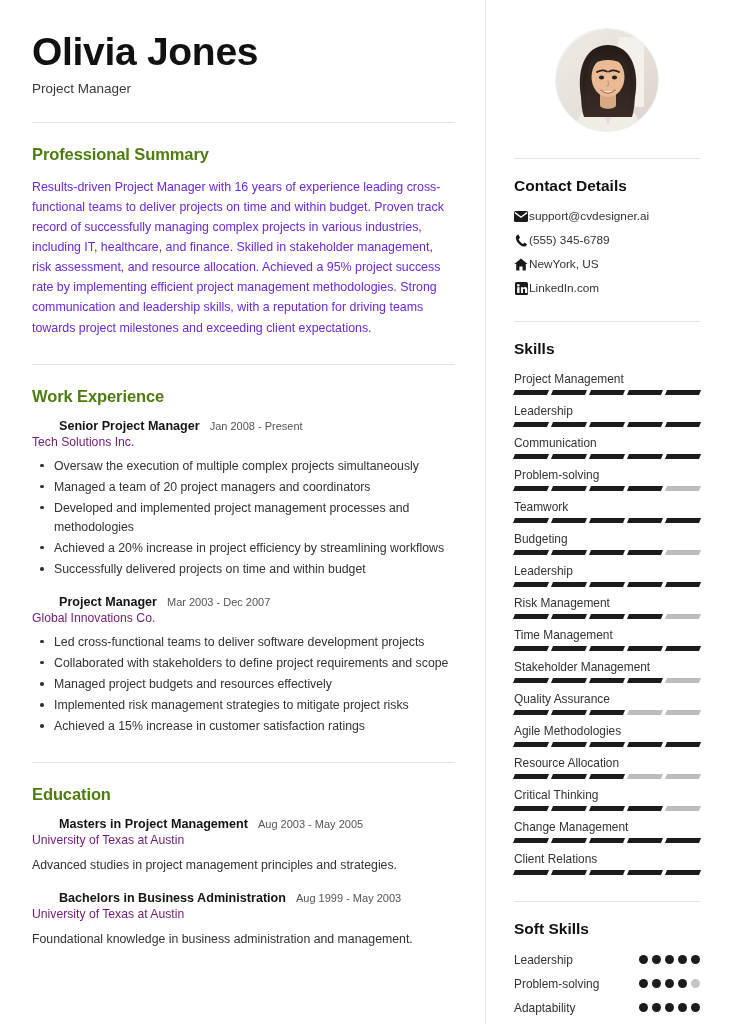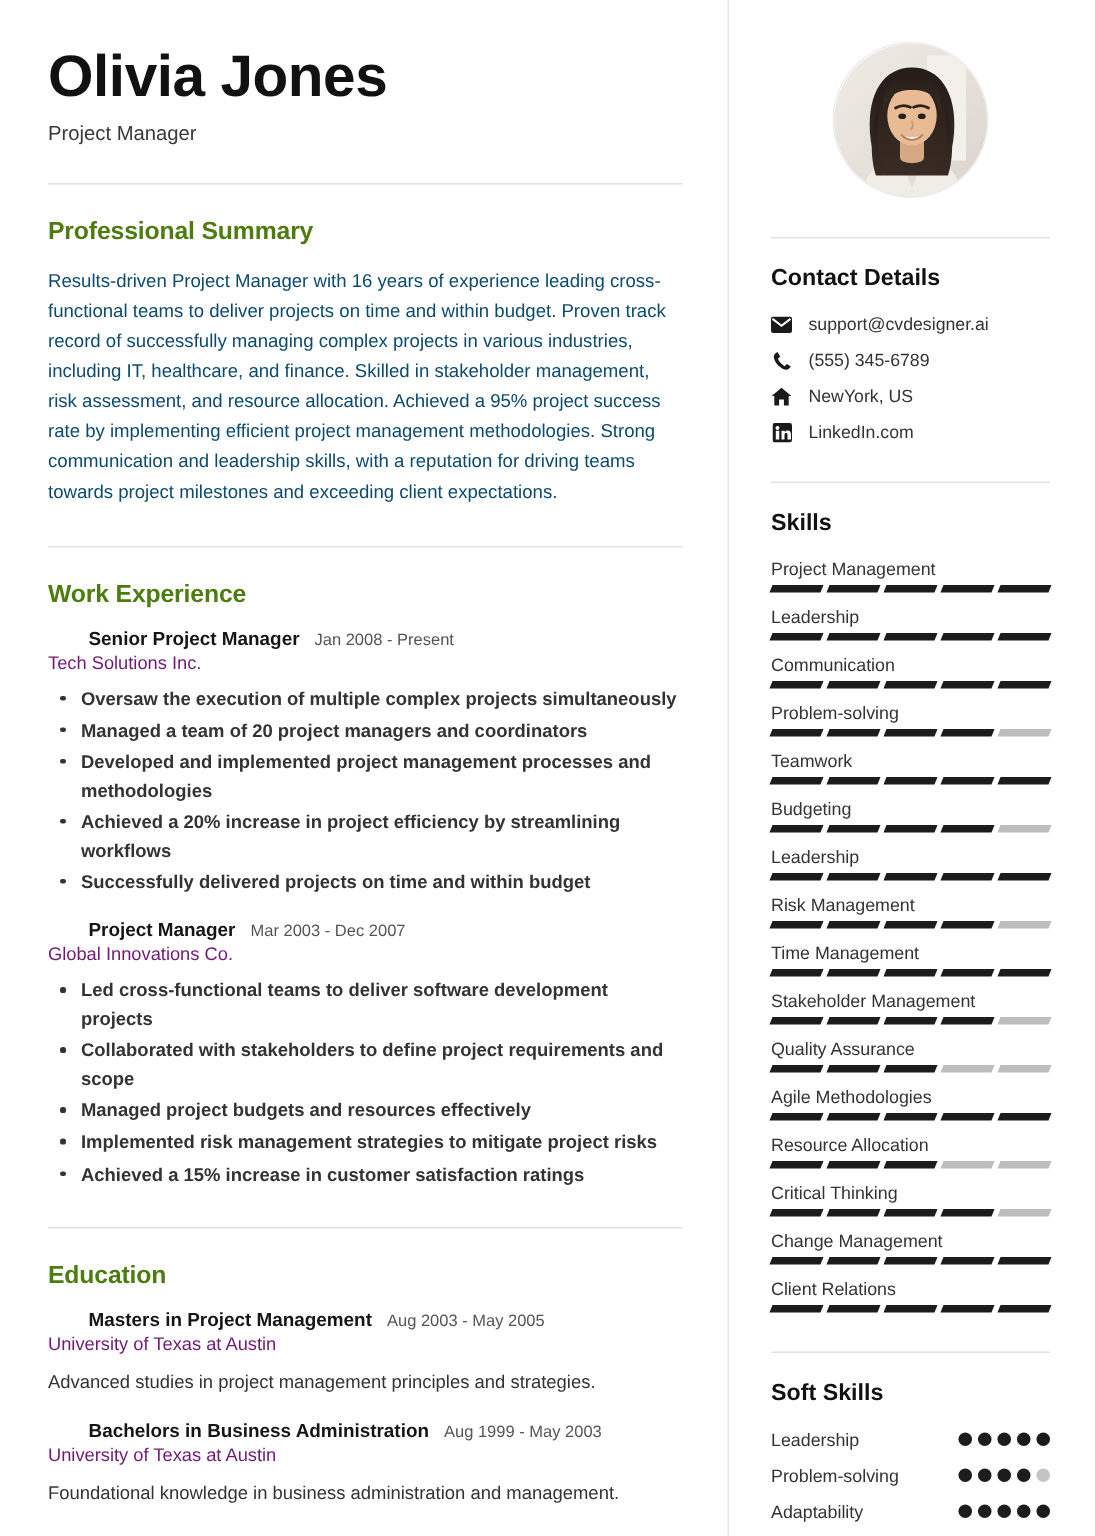--- a/index.html
+++ b/index.html
@@ -39,21 +39,21 @@
   .section-title {
     font-size: 16.5px;
     font-weight: bold;
     color: #4d7c0f;
     letter-spacing: -0.1px;
     margin-bottom: 13px;
   }
   .summary-text {
     font-size: 12.4px;
     line-height: 1.62;
-    color: #0c4a6e;
+    color: #6d28d9;
     text-align: left;
   }
 
   .entry { margin-bottom: 3px; }
   .entry + .entry { margin-top: 16px; }
   .entry-head {
     display: flex;
     align-items: baseline;
     margin-left: 27px;
   }
@@ -83,21 +83,20 @@
     list-style: none;
     margin-top: 8px;
   }
   ul.bullets li {
     position: relative;
     padding-left: 22px;
     font-size: 12.3px;
     line-height: 1.52;
     color: #333333;
     margin-bottom: 2.5px;
-    font-weight: bold;
   }
   ul.bullets li::before {
     content: "";
     position: absolute;
     left: 8px; top: 7px;
     width: 3.5px; height: 3.5px;
     border-radius: 50%;
     background: #333333;
   }
 
@@ -121,21 +120,21 @@
   .side-divider { height:1px; background:#e2e2e2; margin: 26px 0 18px 0; }
   .side-title {
     font-size: 15.5px;
     font-weight: bold;
     color: #111111;
     margin-bottom: 14px;
   }
   .contact-row {
     display: flex;
     align-items: flex-end;
-    gap: 11px;
+    gap: 1px;
     margin-bottom: 10px;
     font-size: 11.8px;
     color: #333333;
   }
   .contact-icon {
     width: 14px; height: 14px;
     display: flex; align-items: center; justify-content: center;
     flex: none;
     color: #1a1a1a;
   }

